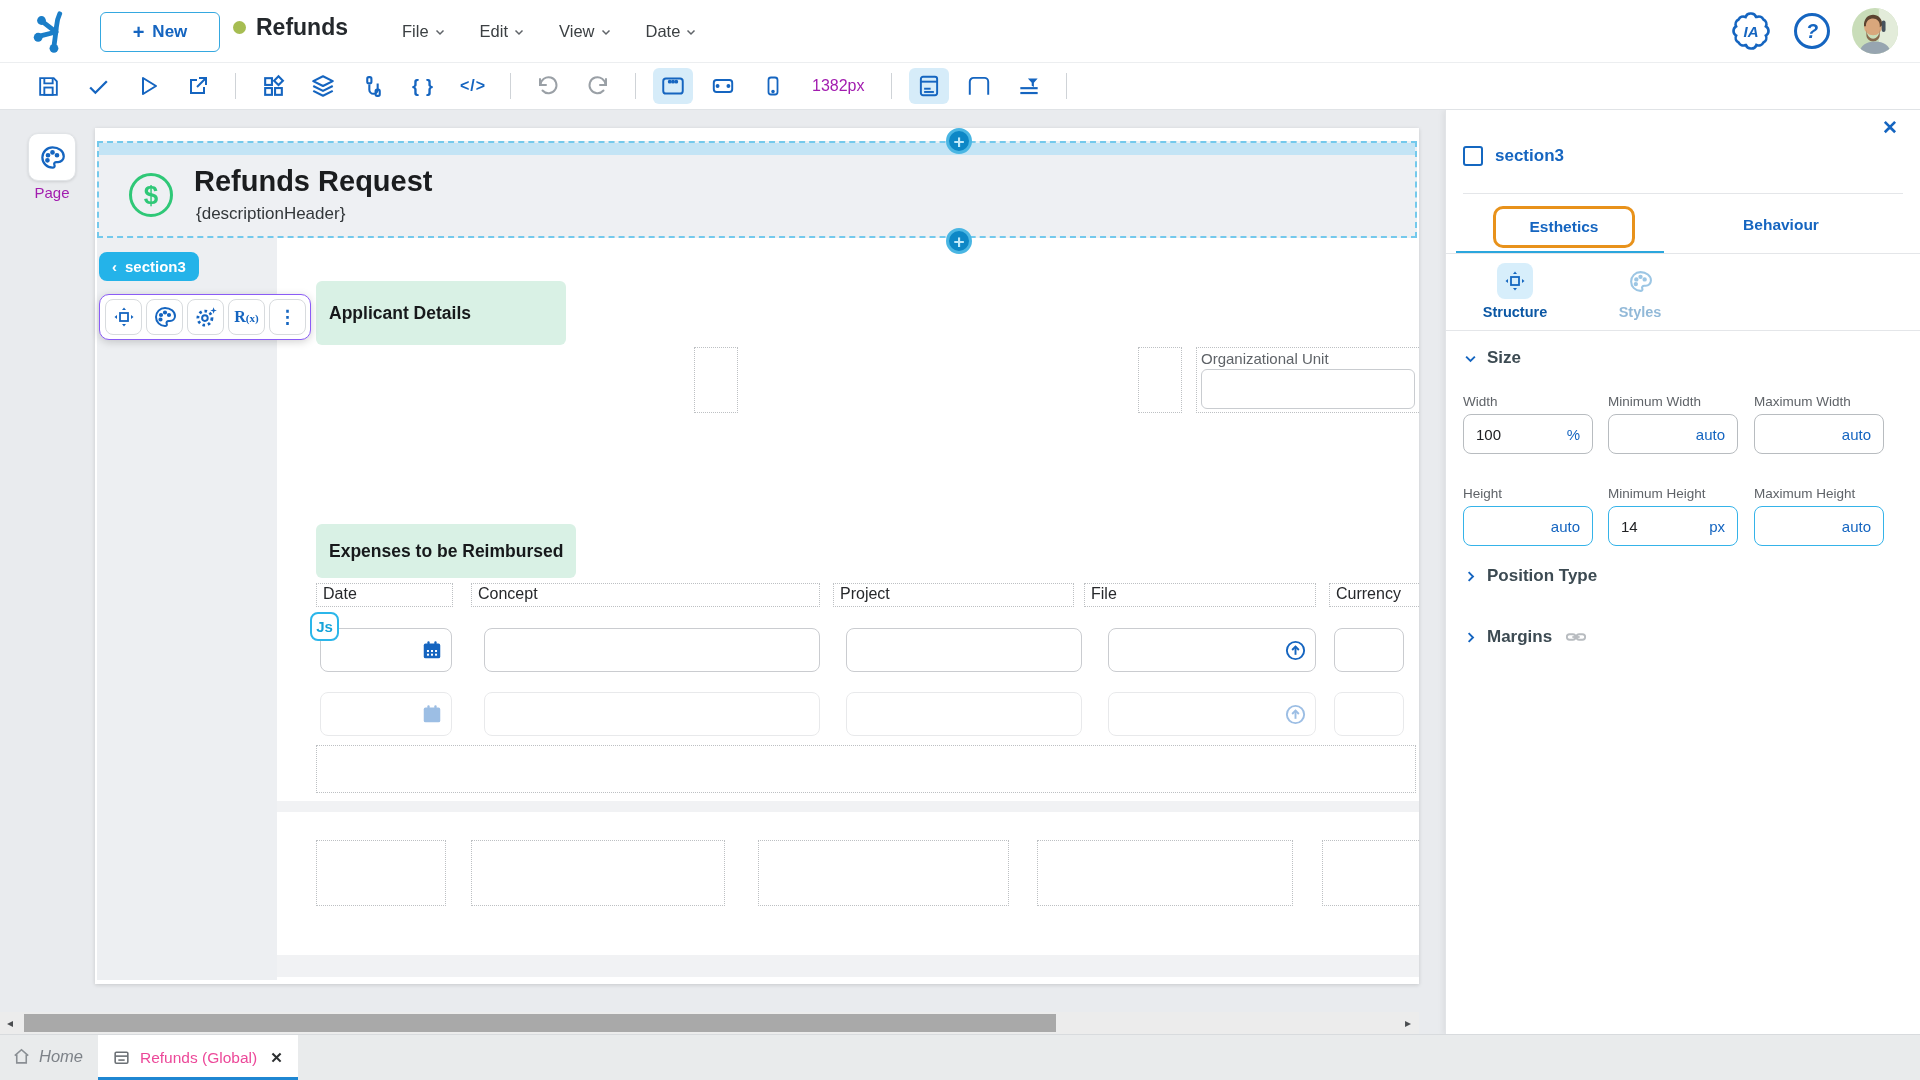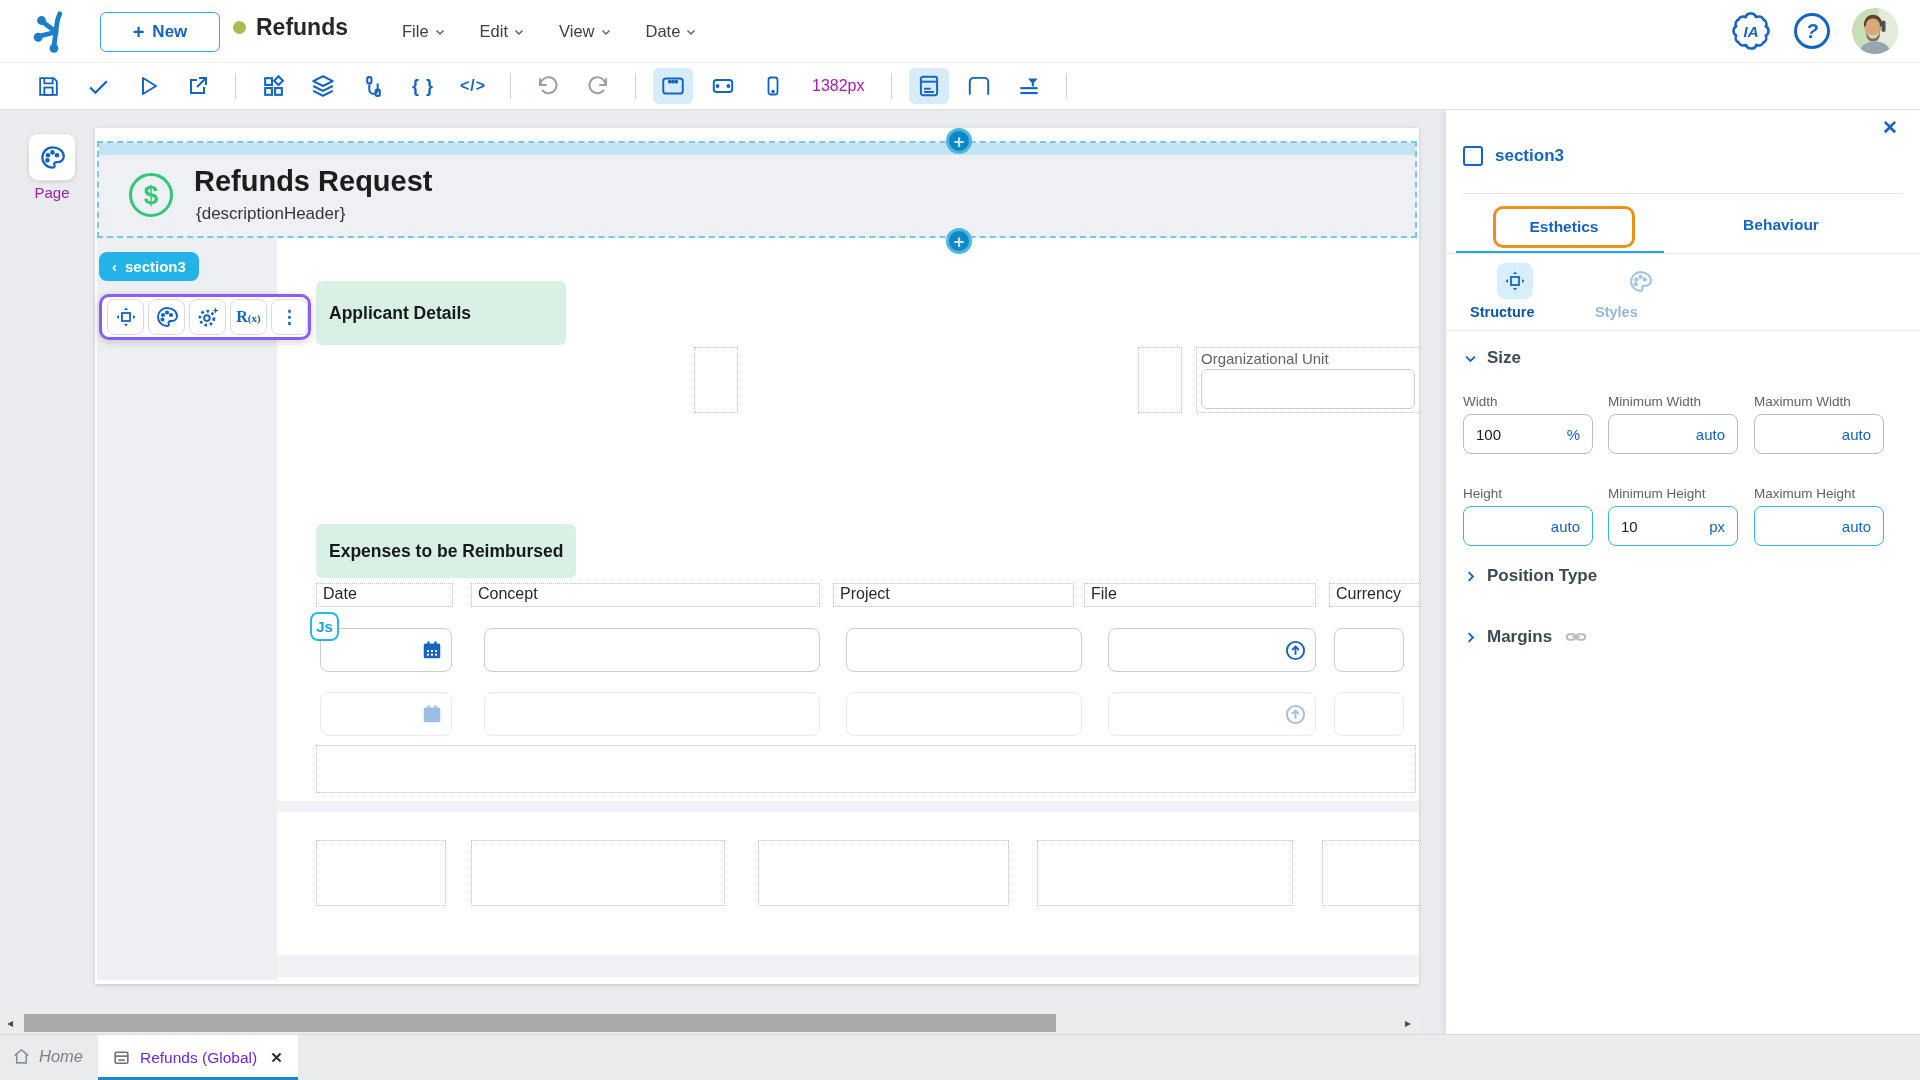--- a/index.html
+++ b/index.html
@@ -83,21 +83,21 @@
   .cell-input { position:absolute; height:44px; border:1px solid #caccd0; border-radius:8px; background:#fff; }
   .cell-input input { width:100%; height:100%; border:none; outline:none; border-radius:8px; font-size:15px; padding:0 10px; background:transparent; }
   .cell-ico { position:absolute; right:8px; top:10px; color:#1565c0; cursor:pointer; }
   .ghost { opacity:.42; }
   .gray-strip { position:absolute; left:0; width:100%; background:#f1f2f4; }
 
   .sec-badge { position:absolute; left:4px; top:124px; height:29px; background:#24b3e9; border-radius:8px;
     color:#fff; font-size:15px; font-weight:700; display:flex; align-items:center; gap:8px; padding:0 13px;
     z-index:8; cursor:pointer; }
   .float-tb { position:absolute; left:4px; top:166px; width:212px; height:46px; background:#fff;
-    border:3px solid #8b5cf6; border-radius:10px; box-shadow:0 2px 8px rgba(0,0,0,.18);
+    border:1px solid #8b5cf6; border-radius:10px; box-shadow:0 2px 8px rgba(0,0,0,.18);
     display:flex; align-items:center; padding-left:5px; gap:4px; z-index:8; }
   .ftb-btn { width:37px; height:36px; border:1px solid #d8dbde; border-radius:8px; background:#fff;
     display:flex; align-items:center; justify-content:center; color:#1565c0; cursor:pointer; }
   .rx { font-size:16px; font-weight:700; color:#1565c0; font-family:"Liberation Serif", serif; }
   .rx .sub { font-size:11px; }
   .kebab { font-size:18px; font-weight:700; color:#1565c0; letter-spacing:0; }
 
   
   .hscroll { position:absolute; left:0; top:1012px; width:1419px; height:22px; background:#ececec; z-index:10; }
   .hthumb { position:absolute; left:24px; top:2px; width:1032px; height:18px; background:#a9a9a9; cursor:grab; }
@@ -115,21 +115,21 @@
   .tab-esthetics { position:absolute; left:47px; top:96px; width:142px; height:42px; border:3px solid #e8921b;
     border-radius:10px; display:flex; align-items:center; justify-content:center; color:#1565c0;
     font-size:15.5px; font-weight:700; cursor:pointer; }
   .tab-behaviour { position:absolute; left:255px; top:106px; width:160px; text-align:center; color:#1565c0;
     font-size:15.5px; font-weight:700; cursor:pointer; }
   .tab-underline { position:absolute; left:10px; top:141px; width:208px; height:3px; background:#2ba6dd; }
   .subtab-icon { position:absolute; width:36px; height:36px; border-radius:8px; display:flex;
     align-items:center; justify-content:center; cursor:pointer; }
   .structure-ico { left:51px; top:153px; background:#d7eefb; color:#1467c0; }
   .styles-ico { left:176px; top:153px; color:#9cc6e4; }
-  .subtab-label { position:absolute; width:90px; top:194px; font-size:14.5px; font-weight:700; cursor:pointer; }
+  .subtab-label { position:absolute; width:90px; text-align:center; top:194px; font-size:14.5px; font-weight:700; cursor:pointer; }
   .structure-lbl { left:24px; color:#0b57a4; }
   .styles-lbl { left:149px; color:#92b9d8; }
   .sec-head { position:absolute; left:17px; display:flex; align-items:center; gap:9px; cursor:pointer; }
   .sec-head .txt { font-size:17px; font-weight:700; color:#3c4a52; }
   .sec-head .chev { color:#1565c0; }
   .slabel { position:absolute; font-size:13.5px; color:#5f6368; }
   .sinput { position:absolute; width:130px; height:40px; border:1px solid #b8bcc0; border-radius:8px;
     display:flex; align-items:center; justify-content:space-between; padding:0 12px; cursor:text; background:#fff; }
   .sinput.hl { border:1.6px solid #35b3e9; }
   .sval { font-size:15px; color:#202124; }
@@ -137,21 +137,21 @@
   .link-ico { color:#b8bcc0; margin-left:4px; }
 
   
   .tabbar { position:absolute; left:0; top:1034px; width:1920px; height:46px; background:#e9ebec;
     border-top:1px solid #d8dbde; z-index:25; }
   .tab-home { position:absolute; left:12px; top:0; height:42px; display:flex; align-items:center; gap:8px;
     color:#7d8288; font-size:16.5px; cursor:pointer;font-style:italic; }
   .tab-active { position:absolute; left:98px; top:0; width:200px; height:46px; background:#fff;
     display:flex; align-items:center; gap:9px; padding:0 14px; cursor:pointer; }
   .tab-active .bar { position:absolute; left:0; bottom:0; width:100%; height:4px; background:#1f87d2; }
-  .tab-active .lbl { font-size:15.5px; color:#6d28d9; }
+  .tab-active .lbl { font-size:15.5px; color:#ec4899; }
   .tab-close { font-size:15px; font-weight:700; color:#2c2e30; margin-left:4px; cursor:pointer; }
 </style>
 </head>
 <body>
 
 <div id="app">
 
   <header class="topbar">
     <div class="logo">
       <svg viewBox="0 0 48 48" width="46" height="46">
@@ -602,21 +602,21 @@
 
     <div class="slabel" style="left:17px;  top:376px;">Height</div>
     <div class="slabel" style="left:162px; top:376px;">Minimum Height</div>
     <div class="slabel" style="left:308px; top:376px;">Maximum Height</div>
 
     <div class="sinput hl" style="left:17px; top:396px;">
       <span class="sval"></span>
         <span class="sunit">auto</span>
     </div>
     <div class="sinput hl" style="left:162px; top:396px;">
-      <span class="sval">10</span>
+      <span class="sval">14</span>
         <span class="sunit">px</span>
     </div>
     <div class="sinput hl" style="left:308px; top:396px;">
       <span class="sval"></span>
         <span class="sunit">auto</span>
     </div>
 
     <div class="sec-head" style="top:456px;">
       <svg class="chev" width="15" height="15" viewBox="0 0 24 24" fill="none" stroke="currentColor" stroke-width="3">
           <path d="M9 5l7 7-7 7"></path>

